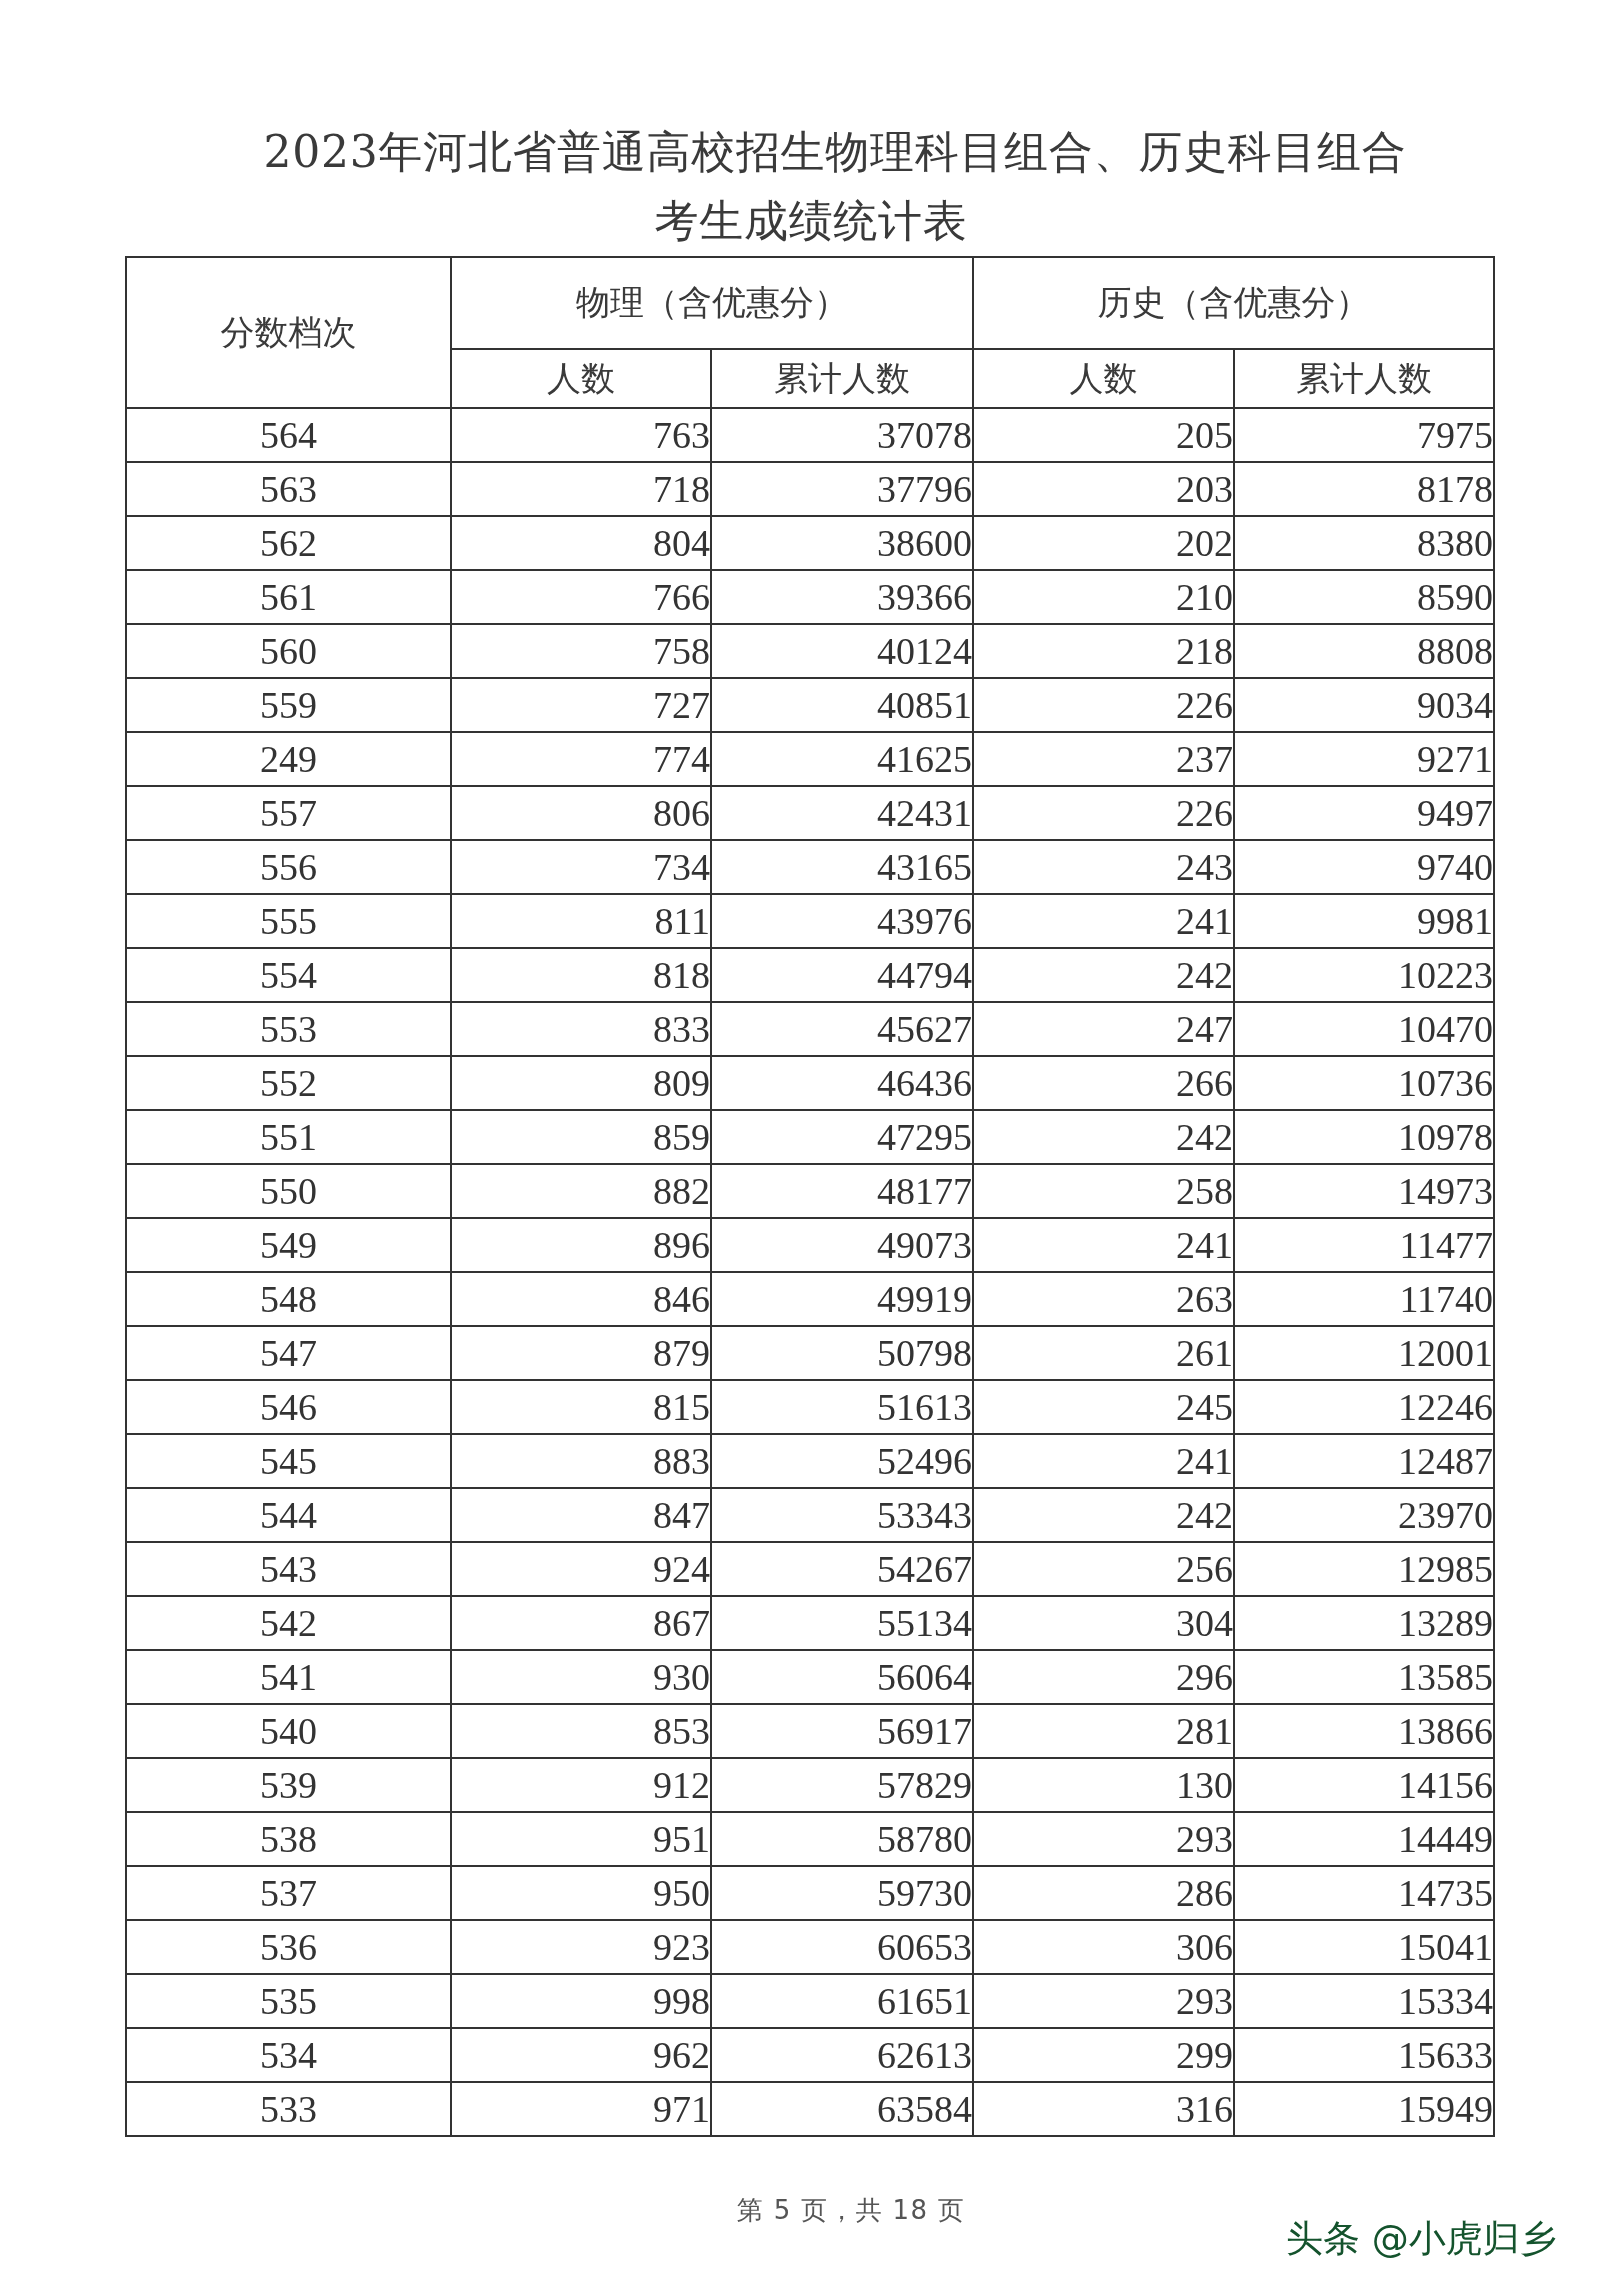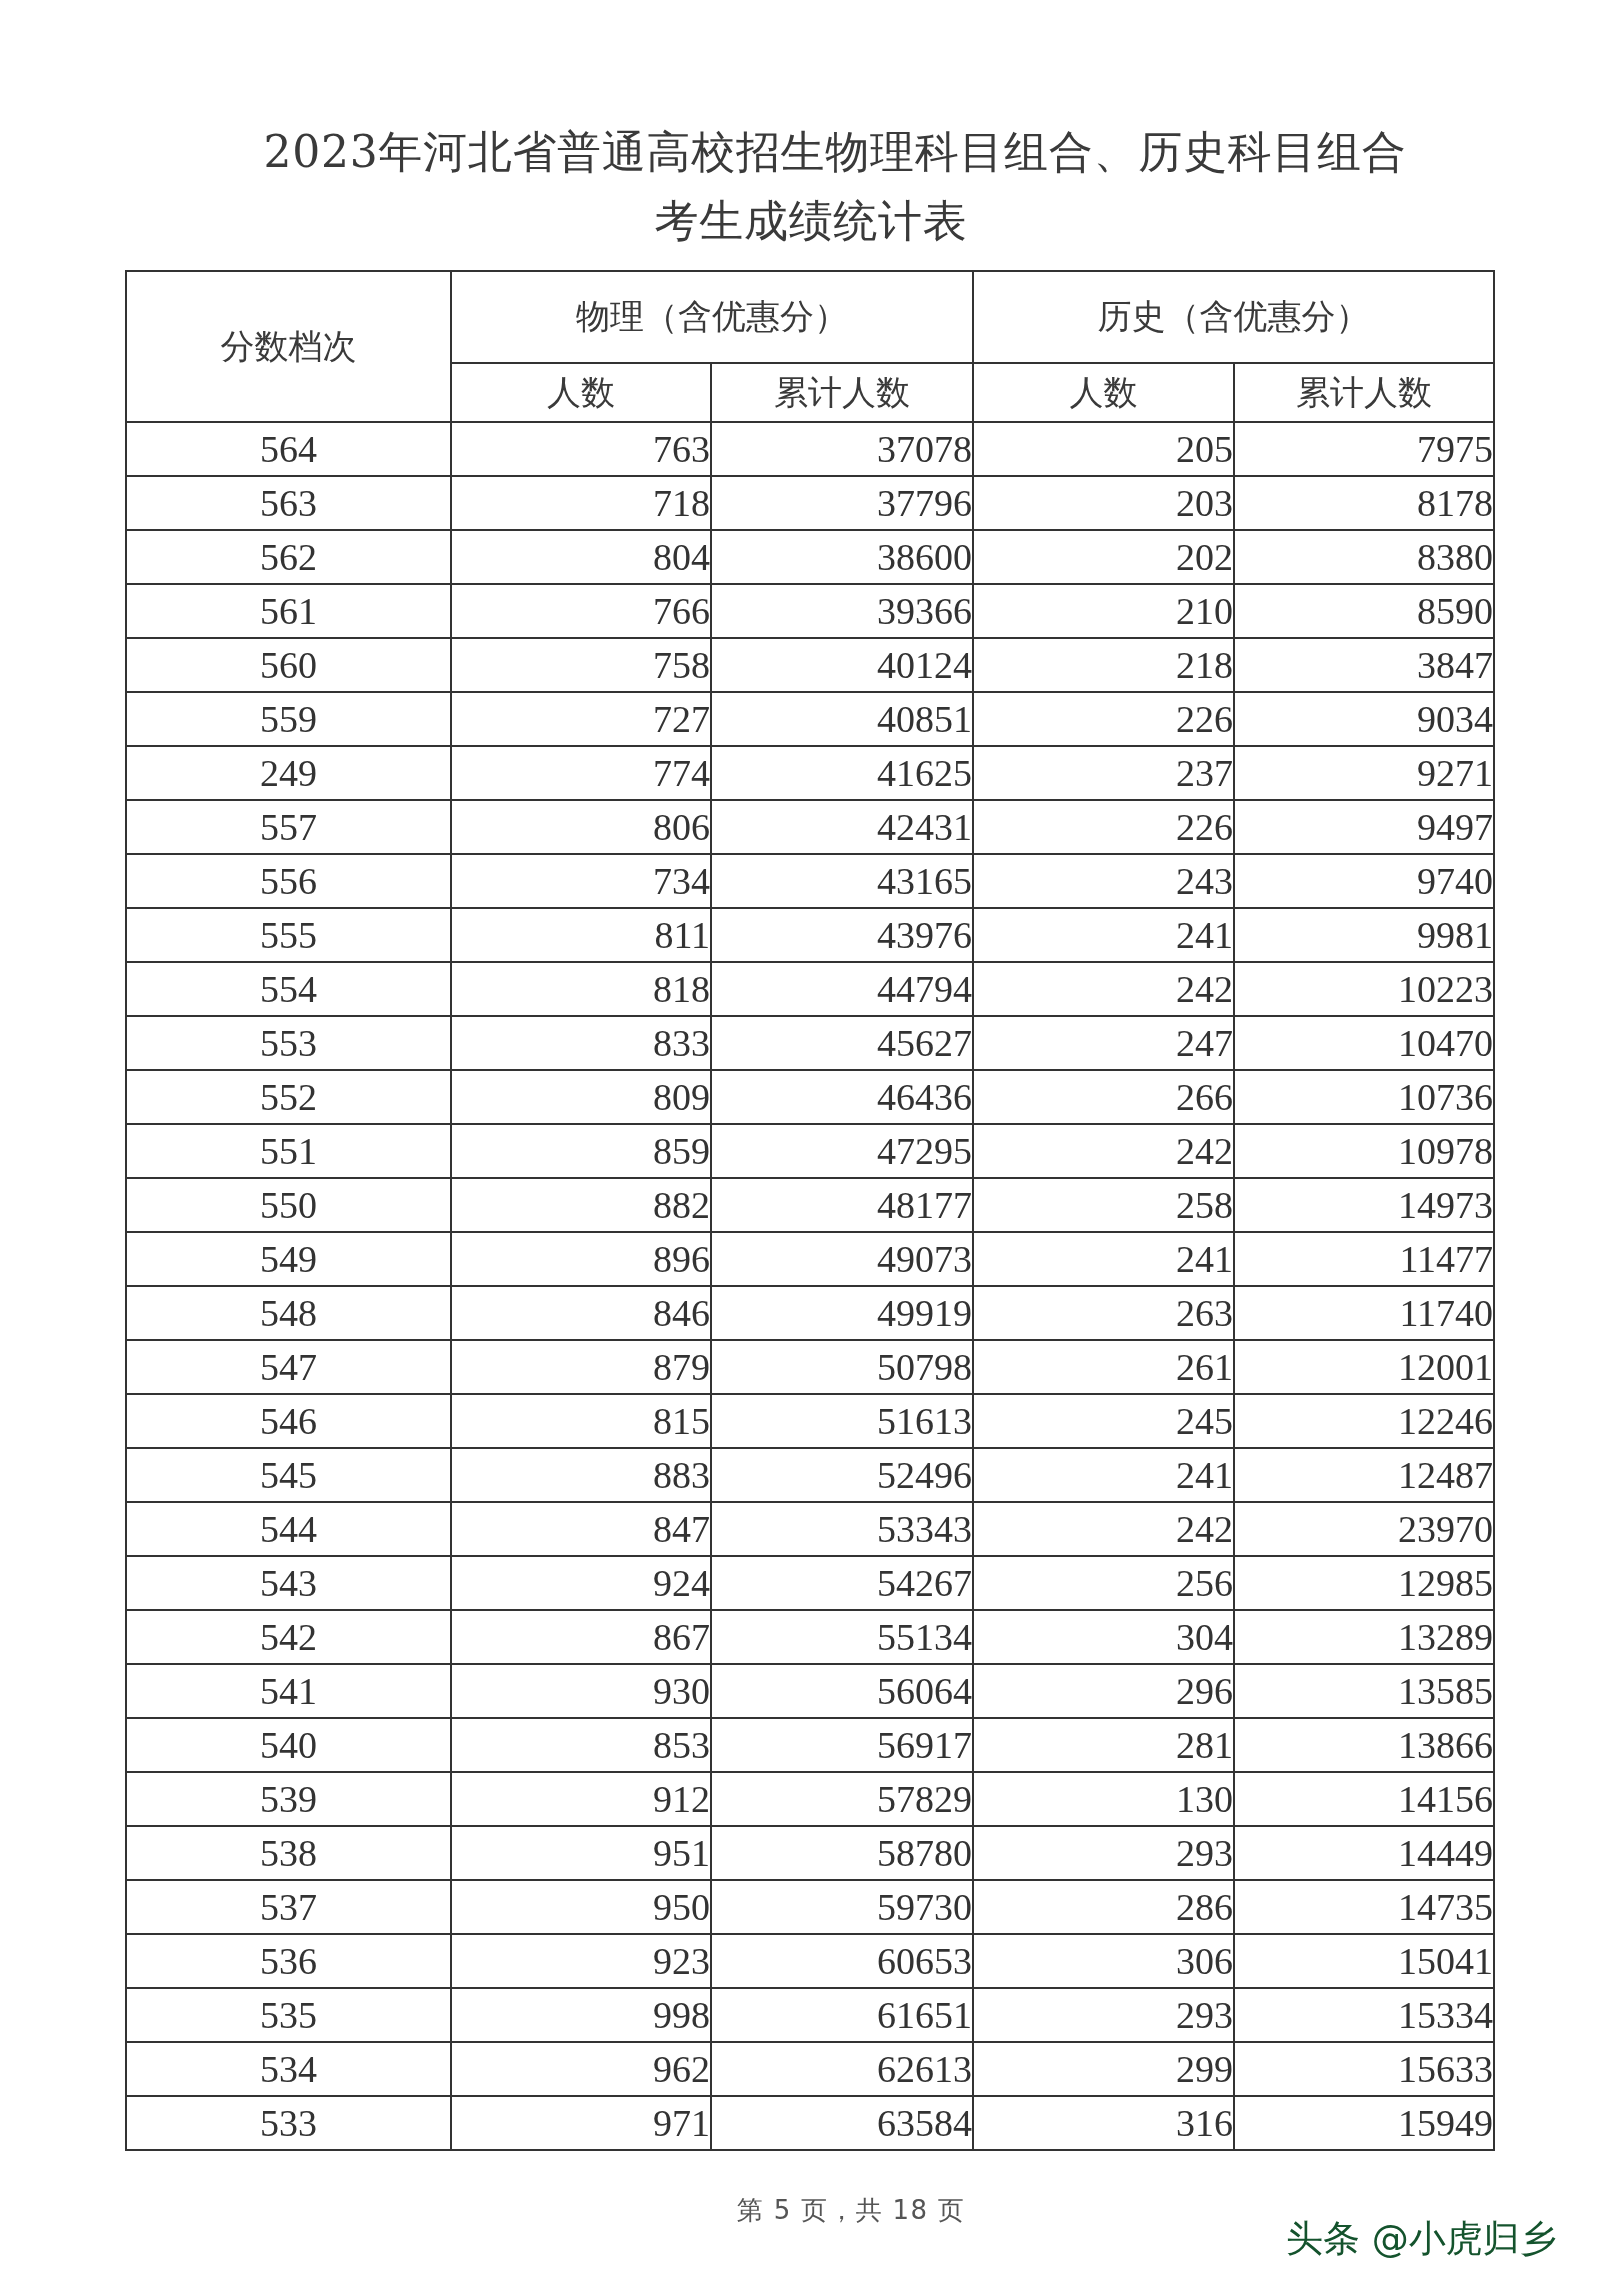--- a/index.html
+++ b/index.html
@@ -3,21 +3,21 @@
 <meta charset="utf-8">
 <style>
   html, body { margin: 0; padding: 0; background: #ffffff; }
   body { width: 1622px; height: 2295px; position: relative; overflow: hidden;
          font-family: "DejaVu Serif", "Liberation Serif", serif; color: #333333; }
   .title { position: absolute; left: 0; width: 1622px; text-align: center;
            font-family: "DejaVu Serif", "Liberation Serif", serif; font-size: 44px;
            color: #3a3a3a; letter-spacing: 0.7px; line-height: 60px; white-space: nowrap; }
   .title.l1 { top: 122px; padding-left: 24px; }
   .title.l2 { top: 191px; }
-  table.stats { position: absolute; left: 125px; top: 270px; width: 1368px;
+  table.stats { position: absolute; left: 125px; top: 256px; width: 1368px;
                 border-collapse: collapse; table-layout: fixed; }
   table.stats td, table.stats th { border: 2.6px solid #333333; padding: 0; }
   table.stats th { font-weight: normal; font-family: "DejaVu Sans", "Liberation Sans", sans-serif;
                    font-size: 34px; color: #3a3a3a; text-align: center; vertical-align: middle; }
   tr.h1 th { height: 90px; }
   tr.h2 th { height: 57px; }
   table.stats td { height: 52px; font-family: "Liberation Serif", "DejaVu Serif", serif;
                    font-size: 38px; color: #333333; line-height: 52px; }
   td.score { text-align: center; margin-top: 14px; }
   td.num { text-align: right; padding-right: 6.5px; }
@@ -82,21 +82,21 @@
         <td class="num">766</td>
         <td class="num">39366</td>
         <td class="num">210</td>
         <td class="num">8590</td>
       </tr>
       <tr>
         <td class="score">560</td>
         <td class="num">758</td>
         <td class="num">40124</td>
         <td class="num">218</td>
-        <td class="num">3847</td>
+        <td class="num">8808</td>
       </tr>
       <tr>
         <td class="score">559</td>
         <td class="num">727</td>
         <td class="num">40851</td>
         <td class="num">226</td>
         <td class="num">9034</td>
       </tr>
       <tr>
         <td class="score">249</td>

